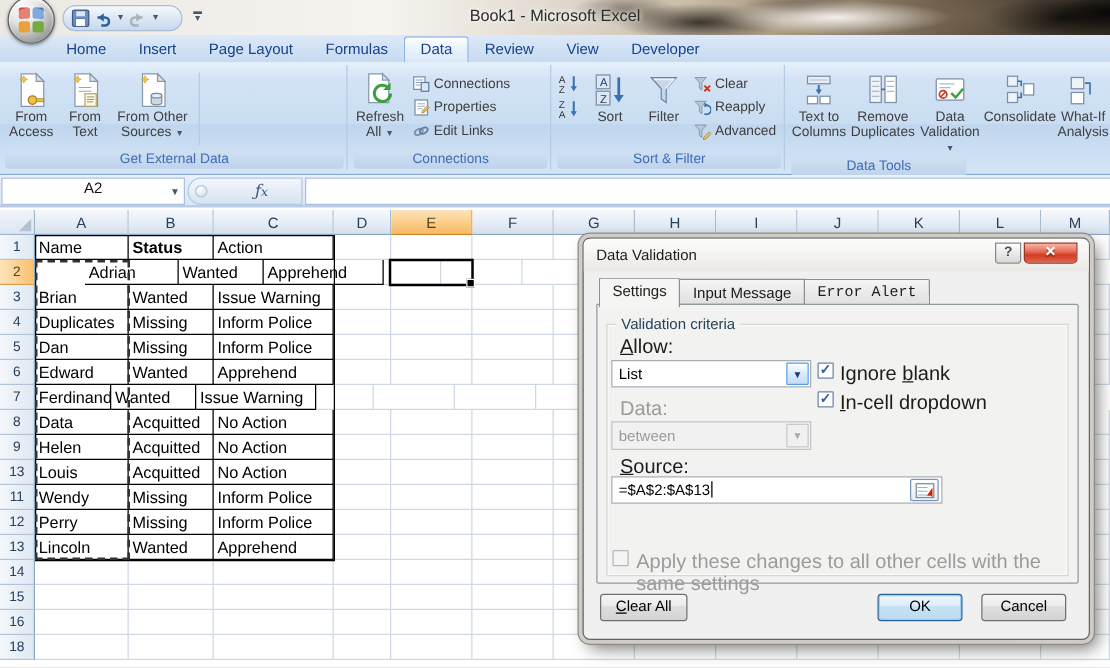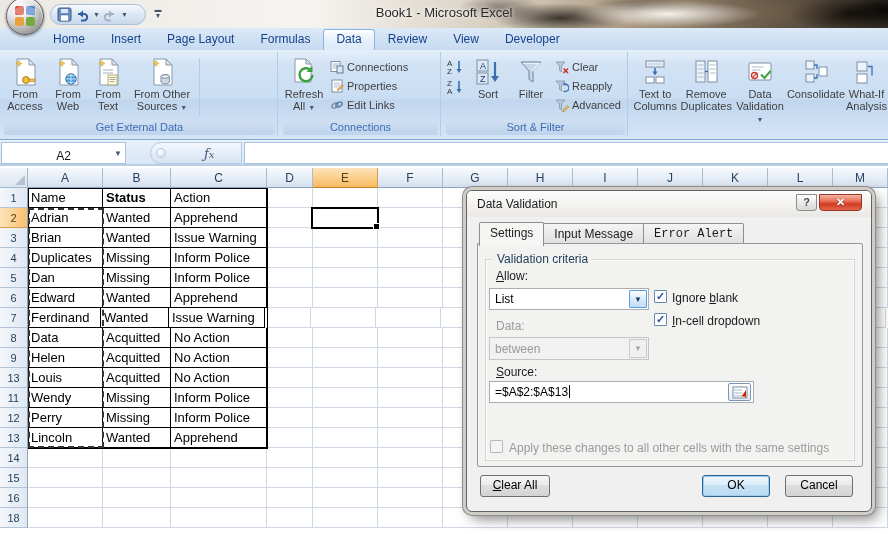--- a/index.html
+++ b/index.html
@@ -55,22 +55,22 @@
   .smallstack { display:flex; flex-direction:column; justify-content:flex-start; gap:2px; padding-top:4px; }
   .smallbtn { display:flex; align-items:center; gap:3px; height:17px; font-size:11px;
     color:#3f3f3f; padding:0 3px; cursor:default; }
   .minicol { display:flex; flex-direction:column; gap:3px; padding:4px 2px 0; }
   .gsep { width:1px; background:#b4cbe4; margin:4px 3px; align-self:stretch; }
   .da { font-size:7px; color:#44597a; }
 
   
   .fbar { position:absolute; left:0; top:140px; width:888px; height:26px;
     background:linear-gradient(#e8f0fa,#d9e6f5); border-bottom:2px solid #b9cde5; }
-  .namebox { position:absolute; left:1px; top:2px; width:125px; height:22px; background:#fff;
-    border:1px solid #a9c0de; display:flex; align-items:flex-end; justify-content:center; font-size:12px; color:#111; }
+  .namebox { position:absolute; left:1px; top:2px; width:147px; height:22px; background:#fff;
+    border:1px solid #a9c0de; display:flex; align-items:flex-start; justify-content:center; font-size:12px; color:#111; }
   .namebox .nb-arrow { position:absolute; right:3px; top:6px; font-size:8px; color:#3f5a78; }
   .fxpill { position:absolute; left:150px; top:2px; width:92px; height:22px;
     border-radius:11px 0 0 11px; background:linear-gradient(#f3f7fc,#d7e3f2); border:1px solid #b5cae3;
     display:flex; align-items:center; }
   .fxpill .dot { width:10px; height:10px; border-radius:50%; margin-left:5px;
     background:radial-gradient(circle at 35% 30%, #ffffff,#cfdbe9); border:1px solid #b6c6d9; }
   .fx { margin-left:38px; font-family:"DejaVu Serif", serif; font-style:italic; font-size:13px; color:#44597a; }
   .fx i { font-size:10px; }
   .finput { position:absolute; left:244px; top:2px; right:0; height:22px; background:#fff;
     border:1px solid #a9c0de; border-right:none; font-size:12px; padding:3px; }
@@ -128,21 +128,21 @@
   .dtab:first-child { border-left:1px solid #8e8e8e; border-radius:2px 0 0 0; }
   .dtab:last-child { border-radius:0 2px 0 0;font-family:Liberation Mono, monospace; }
   .dtab.active { height:24px; margin-bottom:-2px; background:#f5f5f3; border-radius:2px 2px 0 0;
     border:1px solid #8e8e8e; border-bottom:none; position:relative; z-index:2; }
   .tabpage { position:absolute; left:10px; top:52px; width:386px; height:224px;
     border:1px solid #919b9c; background:#f2f2f0; border-radius:0 2px 2px 2px; }
   .groupbox { position:absolute; left:18px; top:68px; width:370px; height:202px;
     border:1px solid #d7d7d2; box-shadow:inset 0 0 0 1px rgba(255,255,255,.7); }
   .gbx-label { position:absolute; left:26px; top:61px; background:#f2f2f0; padding:0 4px;
     color:#26435e; z-index:2; }
-  .dlabel { position:absolute; font-size:12px; color:#1c1c1c; }
+  .dlabel { position:absolute; font-size:16px; color:#1c1c1c; }
   .dlabel.disabled, .disabled-text { color:#9b9b9b; }
   .combo { position:absolute; background:#fff; border:1px solid #abadb3; display:flex;
     align-items:center; padding-left:5px; }
   .combo .carrow { position:absolute; right:1px; top:1px; bottom:1px; width:18px;
     background:linear-gradient(#fefefe,#d9eafc 50%,#c3ddf6); border:1px solid #569de5; border-radius:1px;
     display:flex; align-items:center; justify-content:center; font-size:8px; color:#1c3e66; }
   .combo.disabled { background:#f1f1f1; border-color:#c5c5c5; color:#9b9b9b; }
   .combo.disabled .carrow { background:#f0f0f0; border-color:#c9c9c9; color:#a8a8a8; }
   .cb { position:absolute; width:13px; height:13px; background:#fff; border:1px solid #6a88a8;
     border-radius:1px; font-size:11px; font-weight:bold; color:#2c5aa0; line-height:11px; text-align:center; }
@@ -229,32 +229,20 @@
             </svg>
           </span>
           <span>From Access</span>
         </div>
         <div class="bigbtn" style="width:40px">
           <span class="bicon">
             <svg width="26" height="30" viewBox="0 0 26 30">
               <path d="M5 2h12l6 6v20H5z" fill="#fff" stroke="#8899aa"></path>
               <path d="M17 2l6 6h-6z" fill="#dde4ea" stroke="#8899aa"></path>
               <path d="M7 3.5l1 2 2 1-2 1-1 2-1-2-2-1 2-1z" fill="#f6c445" stroke="#c89b2a" stroke-width=".5"></path>
-              <circle cx="16" cy="22" r="5.2" fill="#4f9ddb" stroke="#2a6ea8"></circle>
-              <path d="M10.8 22h10.4M16 16.8v10.4M12.5 19a8 8 0 0 1 7 0M12.5 25a8 8 0 0 0 7 0" stroke="#dff0fb" fill="none" stroke-width=".8"></path>
-            </svg>
-          </span>
-          <span>From Web</span>
-        </div>
-        <div class="bigbtn" style="width:40px">
-          <span class="bicon">
-            <svg width="26" height="30" viewBox="0 0 26 30">
-              <path d="M5 2h12l6 6v20H5z" fill="#fff" stroke="#8899aa"></path>
-              <path d="M17 2l6 6h-6z" fill="#dde4ea" stroke="#8899aa"></path>
-              <path d="M7 3.5l1 2 2 1-2 1-1 2-1-2-2-1 2-1z" fill="#f6c445" stroke="#c89b2a" stroke-width=".5"></path>
               <path d="M8 13h10M8 16h10" stroke="#9aa7b4" stroke-width=".9"></path>
               <rect x="13" y="18" width="9" height="10" fill="#fefbe8" stroke="#b4a76a"></rect>
               <path d="M14.5 20.5h6M14.5 22.5h6M14.5 24.5h5" stroke="#8f844f" stroke-width=".7"></path>
             </svg>
           </span>
           <span>From Text</span>
         </div>
         <div class="bigbtn" style="width:68px">
           <span class="bicon">
             <svg width="26" height="30" viewBox="0 0 26 30">
@@ -438,20 +426,21 @@
           <span class="bicon">
             <svg width="26" height="28" viewBox="0 0 26 28">
               <rect x="3" y="4" width="10" height="9" fill="#eef3f9" stroke="#7d8fa3"></rect>
               <rect x="3" y="16" width="10" height="9" fill="#fff" stroke="#7d8fa3"></rect>
               <path d="M14 8.5h4v9" stroke="#3a6fb0" fill="none" stroke-width="1.3"></path>
             </svg>
           </span>
           <span>What-If Analysis</span>
         </div>
       </div>
+      <div class="glabel" style="margin-right:115px">Data Tools</div>
     </div>
   </div>
 
   <div class="fbar">
     <div class="namebox">
       <span>A2</span>
       <span class="nb-arrow">▼</span>
     </div>
     <div class="fxpill">
       <span class="dot"></span>
@@ -489,21 +478,21 @@
           <div class="cell" style="width: 65px;"></div>
           <div class="cell" style="width: 65px;"></div>
           <div class="cell" style="width: 65px;"></div>
           <div class="cell" style="width: 65px;"></div>
           <div class="cell" style="width: 65px;"></div>
           <div class="cell" style="width: 65px;"></div>
           <div class="cell" style="width: 55px;"></div>
         </div>
         <div class="grow">
           <div class="rowh sel">2</div>
-          <div class="cell b-r b-b" style="width: 75px;">Adrian</div>
+          <div class="cell b-r b-b" style="width: 75px; margin-left: 40px;">Adrian</div>
           <div class="cell b-r b-b" style="width: 68px;">Wanted</div>
           <div class="cell b-r b-b" style="width: 96px;">Apprehend</div>
           <div class="cell" style="width: 46px;"></div>
           <div class="cell" style="width: 65px;"></div>
           <div class="cell" style="width: 65px;"></div>
           <div class="cell" style="width: 65px;"></div>
           <div class="cell" style="width: 65px;"></div>
           <div class="cell" style="width: 65px;"></div>
           <div class="cell" style="width: 65px;"></div>
           <div class="cell" style="width: 65px;"></div>
@@ -569,21 +558,21 @@
           <div class="cell" style="width: 65px;"></div>
           <div class="cell" style="width: 65px;"></div>
           <div class="cell" style="width: 65px;"></div>
           <div class="cell" style="width: 65px;"></div>
           <div class="cell" style="width: 65px;"></div>
           <div class="cell" style="width: 65px;"></div>
           <div class="cell" style="width: 55px;"></div>
         </div>
         <div class="grow">
           <div class="rowh">7</div>
-          <div class="cell b-r b-b" style="width: 73px;">Ferdinand</div>
+          <div class="cell b-r b-b" style="width: 61px;">Ferdinand</div>
           <div class="cell b-r b-b" style="width: 68px;">Wanted</div>
           <div class="cell b-r b-b" style="width: 96px;">Issue Warning</div>
           <div class="cell" style="width: 46px;"></div>
           <div class="cell" style="width: 65px;"></div>
           <div class="cell" style="width: 65px;"></div>
           <div class="cell" style="width: 65px;"></div>
           <div class="cell" style="width: 65px;"></div>
           <div class="cell" style="width: 65px;"></div>
           <div class="cell" style="width: 65px;"></div>
           <div class="cell" style="width: 65px;"></div>

